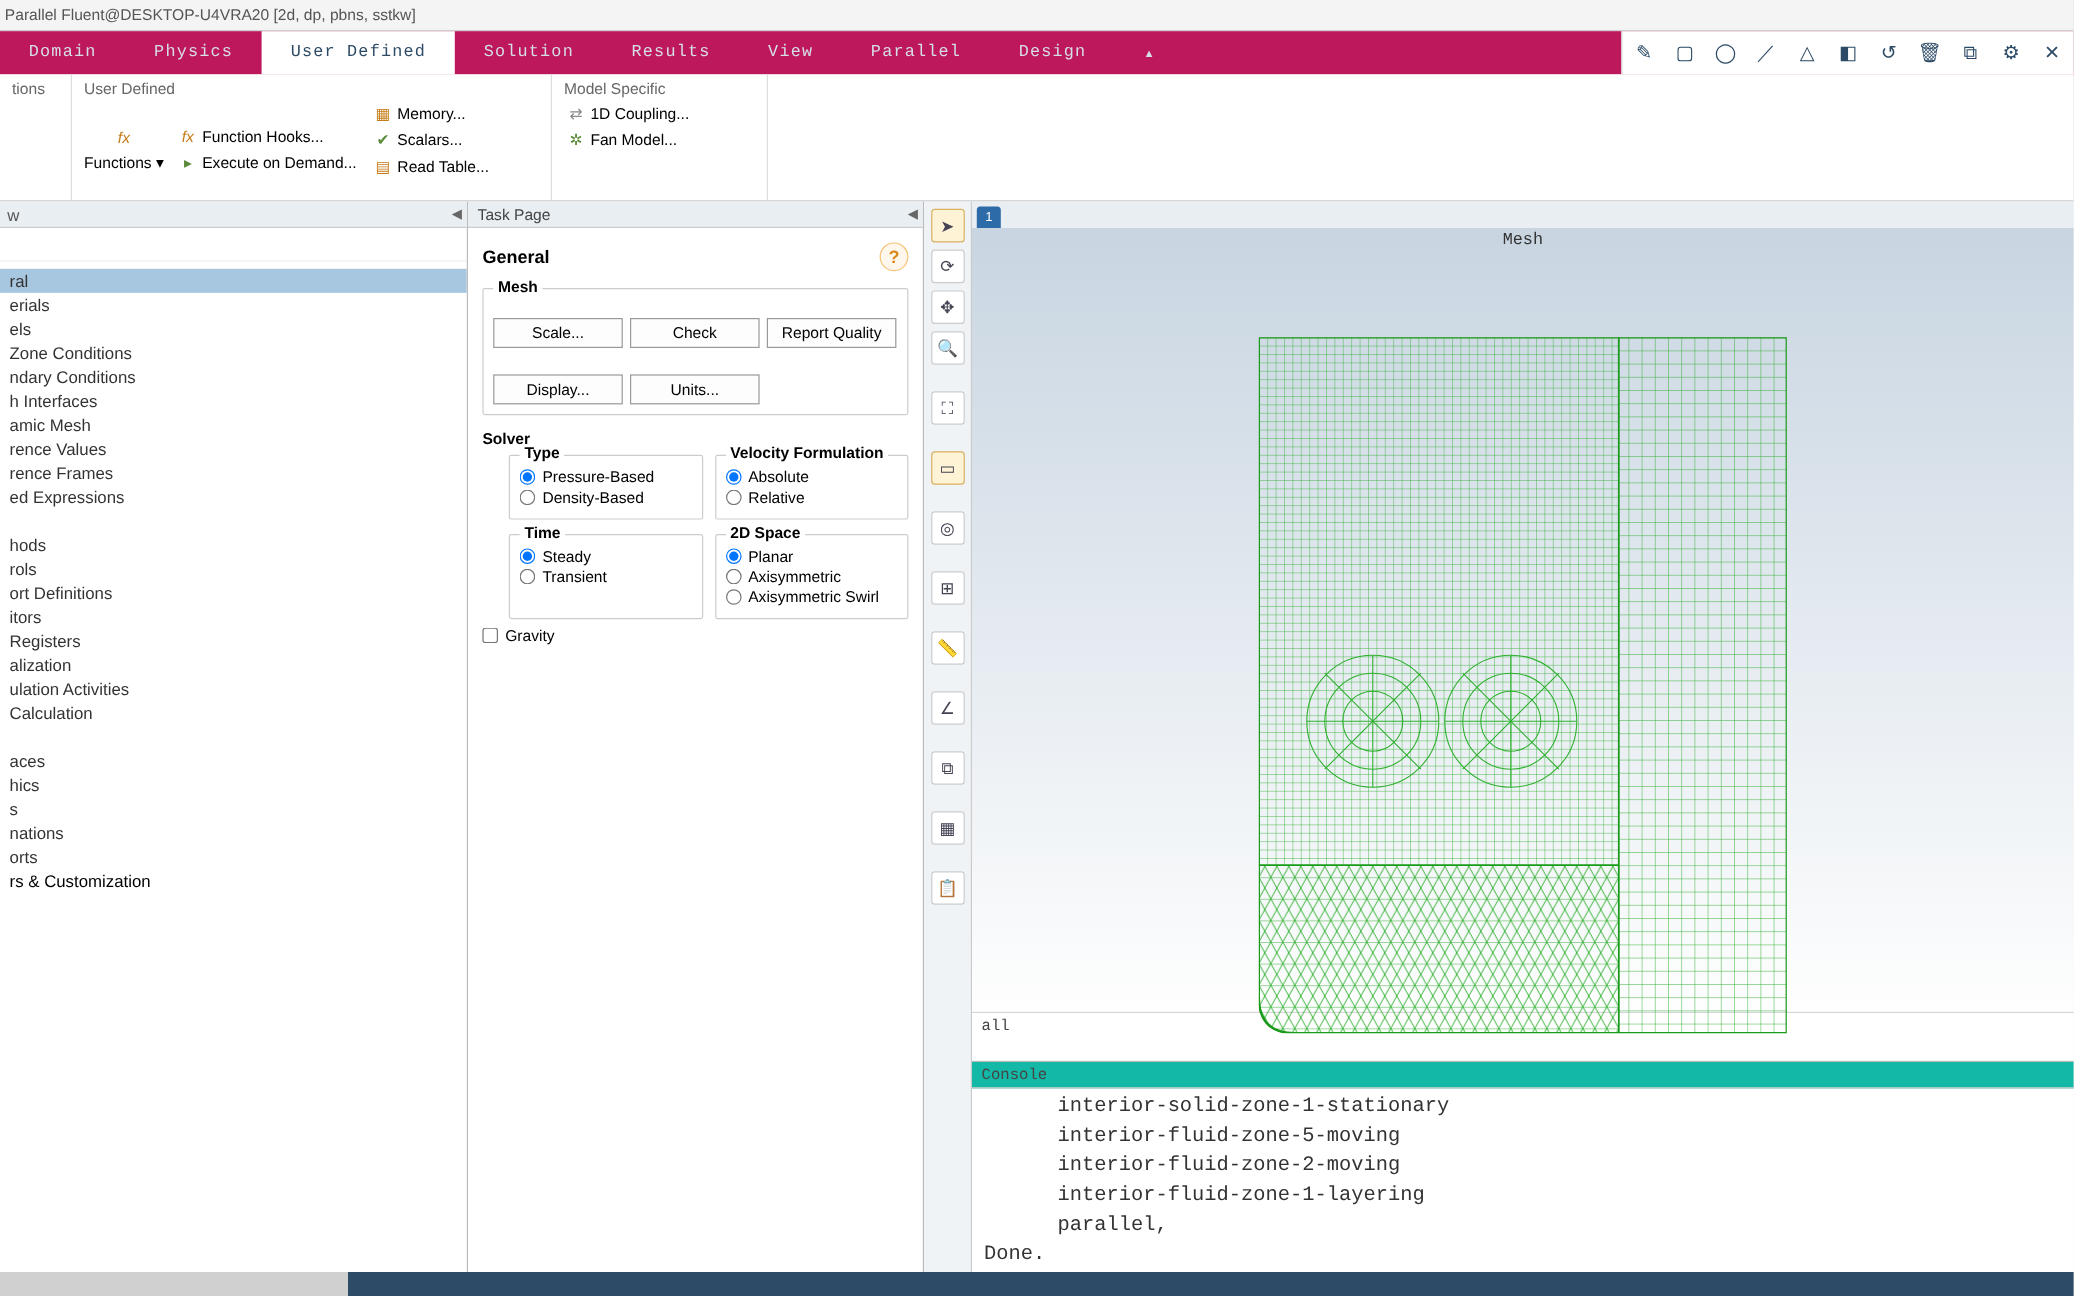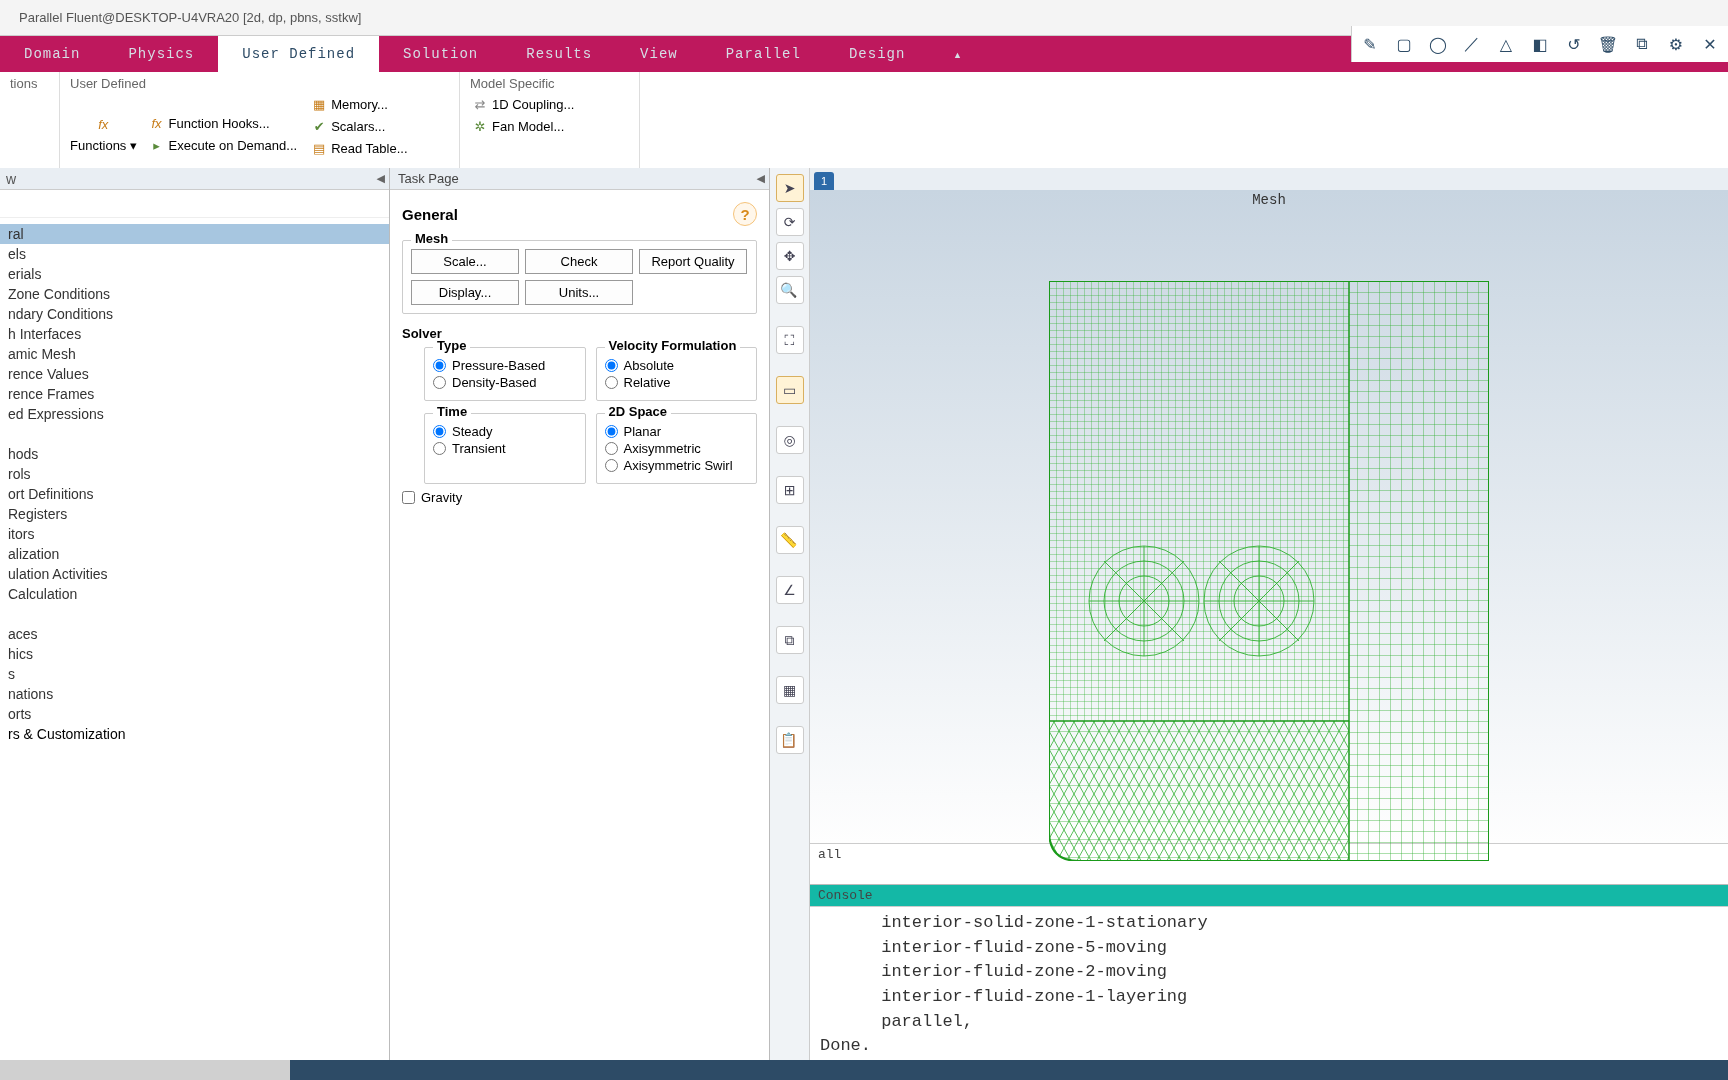--- a/index.html
+++ b/index.html
@@ -1,17 +1,17 @@
 <!DOCTYPE html>
 <html><head>
 <meta charset="utf-8">
 <style>
 * { box-sizing: border-box; margin: 0; padding: 0; font-family: "Segoe UI", Arial, sans-serif; }
 html, body { width: 1728px; height: 1080px; overflow: hidden; background: #e8e8e8; }
-.titlebar { height: 36px; background: #f4f4f4; display: flex; align-items: center; padding: 0 19px; font-size: 13px; color: #555; border-bottom: 1px solid #ccc; }
+.titlebar { height: 26px; background: #f4f4f4; display: flex; align-items: center; padding: 0 4px; font-size: 13px; color: #555; border-bottom: 1px solid #ccc; }
 .menubar { height: 36px; background: #be185d; display: flex; align-items: stretch; }
 .menubar .tab { padding: 0 24px; color: #d6dee6; font-size: 14px; display: flex; align-items: center; cursor: pointer; font-family: "Courier New", monospace; letter-spacing: 1px; }
 .menubar .tab.active { background: #fff; color: #2d4b66; }
 .menubar .spacer { flex: 1; }
 .iconbar { height: 36px; background: #fff; position: absolute; right: 0; top: 26px; display: flex; align-items: center; padding: 0 8px; gap: 14px; border-left: 1px solid #ccc; }
 .iconbar .ic { width: 20px; height: 20px; display: flex; align-items: center; justify-content: center; color: #2d4b66; cursor: pointer; font-size: 16px; }
 .ribbon { height: 106px; background: #fff; display: flex; border-bottom: 1px solid #bbb; font-family: "Courier New", monospace; font-size: 13px; }
 .ribbon .group { border-right: 1px solid #ddd; padding: 4px 10px; display: flex; flex-direction: column; }
 .ribbon .group .glabel { color: #666; font-size: 13px; margin-bottom: 4px; }
 .ribbon .group .gbody { flex: 1; display: flex; gap: 10px; }
@@ -29,21 +29,21 @@
 .outline .oitem.bold { font-weight: normal; color: #000; }
 .taskpane { width: 380px; background: #fff; border-right: 1px solid #bbb; display: flex; flex-direction: column; }
 .taskpane .thdr { height: 22px; background: #e9eef3; border-bottom: 1px solid #ccc; padding: 0 8px; display: flex; align-items: center; font-family: "Courier New", monospace; font-size: 13px; color: #444; position: relative; }
 .taskpane .thdr .collapse { position: absolute; right: 4px; cursor: pointer; font-size: 11px; color: #666; }
 .taskpane .tbody { flex: 1; padding: 12px; font-family: "Courier New", monospace; font-size: 13px; overflow: hidden; }
 .taskpane .title { font-weight: bold; font-size: 15px; margin-bottom: 14px; display: flex; align-items: center; }
 .taskpane .title .help { margin-left: auto; width: 24px; height: 24px; border: 1px solid #f5c37b; border-radius: 12px; display: flex; align-items: center; justify-content: center; color: #d88a1a; cursor: pointer; background: #fff7eb; }
 .taskpane .sect { border: 1px solid #ccc; border-radius: 2px; padding: 8px; margin-bottom: 12px; position: relative; }
 .taskpane .sect .slabel { position: absolute; top: -10px; left: 8px; background: #fff; padding: 0 4px; font-weight: bold; }
 .taskpane .btnrow { display: flex; gap: 6px; flex-wrap: wrap; }
-.taskpane button.b { border: 1px solid #999; background: #fdfdfd; padding: 4px 0; width: 108px; cursor: pointer; font-family: inherit; font-size: 13px; }
+.taskpane button.b { border: 1px solid #999; background: #fdfdfd; padding: 4px 0; width: 108px; cursor: pointer; font-family: inherit; font-size: 13px; margin-top: 16px; }
 .taskpane .cols { display: flex; gap: 10px; margin-left: 22px; }
 .taskpane .col { flex: 1; border: 1px solid #ccc; border-radius: 2px; padding: 8px; position: relative; }
 .taskpane .col .clabel { position: absolute; top: -10px; left: 8px; background: #fff; padding: 0 4px; font-weight: bold; white-space: nowrap; }
 .taskpane label.radio { display: flex; align-items: center; gap: 6px; margin: 2px 0; cursor: pointer; }
 .taskpane label.check { display: flex; align-items: center; gap: 6px; cursor: pointer; margin-top: 6px; }
 .graphics { flex: 1; display: flex; flex-direction: column; background: #fff; }
 .gtoolbar { width: 40px; background: #f0f3f6; border-right: 1px solid #ccc; display: flex; flex-direction: column; padding: 6px 0; gap: 6px; align-items: center; }
 .gtoolbar .tb { width: 28px; height: 28px; border: 1px solid #ccc; background: #fff; border-radius: 3px; cursor: pointer; display: flex; align-items: center; justify-content: center; font-size: 14px; color: #445; }
 .gtoolbar .tb.sel { background: #fff3d6; border-color: #d9b060; }
 .gtoolbar .sep { height: 10px; }
@@ -155,35 +155,35 @@
 
 <div class="body">
   <div class="outline">
     <div class="ohdr">
       <span>w</span>
       <span class="collapse">◀</span>
     </div>
     <div class="search"></div>
     <div class="olist" id="olist">
         <div class="oitem sel">ral</div>
+        <div class="oitem">erials</div>
         <div class="oitem">els</div>
-        <div class="oitem">erials</div>
         <div class="oitem">Zone Conditions</div>
         <div class="oitem">ndary Conditions</div>
         <div class="oitem">h Interfaces</div>
         <div class="oitem">amic Mesh</div>
         <div class="oitem">rence Values</div>
         <div class="oitem">rence Frames</div>
         <div class="oitem">ed Expressions</div>
         <div class="oitem">&nbsp;</div>
         <div class="oitem">hods</div>
         <div class="oitem">rols</div>
         <div class="oitem">ort Definitions</div>
+        <div class="oitem">itors</div>
         <div class="oitem">Registers</div>
-        <div class="oitem">itors</div>
         <div class="oitem">alization</div>
         <div class="oitem">ulation Activities</div>
         <div class="oitem">Calculation</div>
         <div class="oitem">&nbsp;</div>
         <div class="oitem">aces</div>
         <div class="oitem">hics</div>
         <div class="oitem">s</div>
         <div class="oitem">nations</div>
         <div class="oitem">orts</div>
         <div class="oitem bold">rs &amp; Customization</div>

